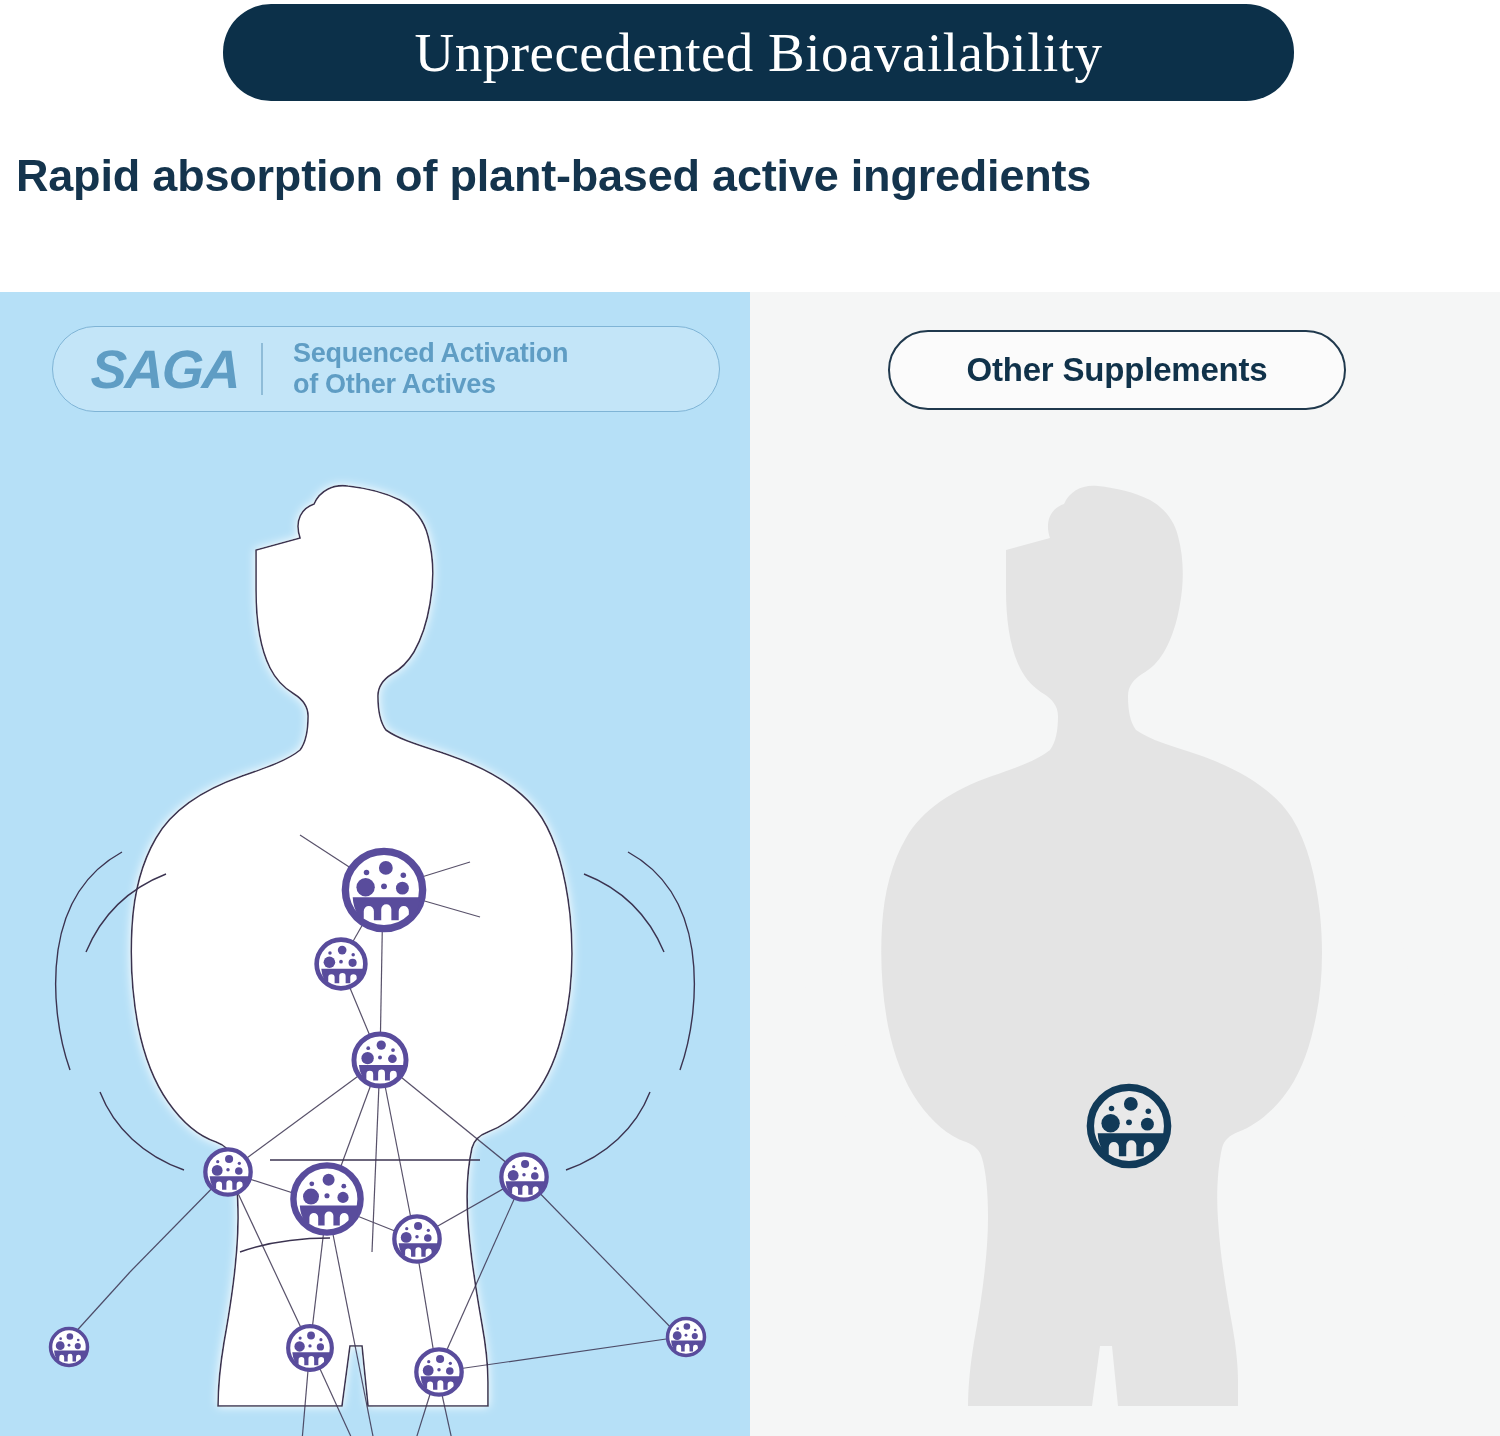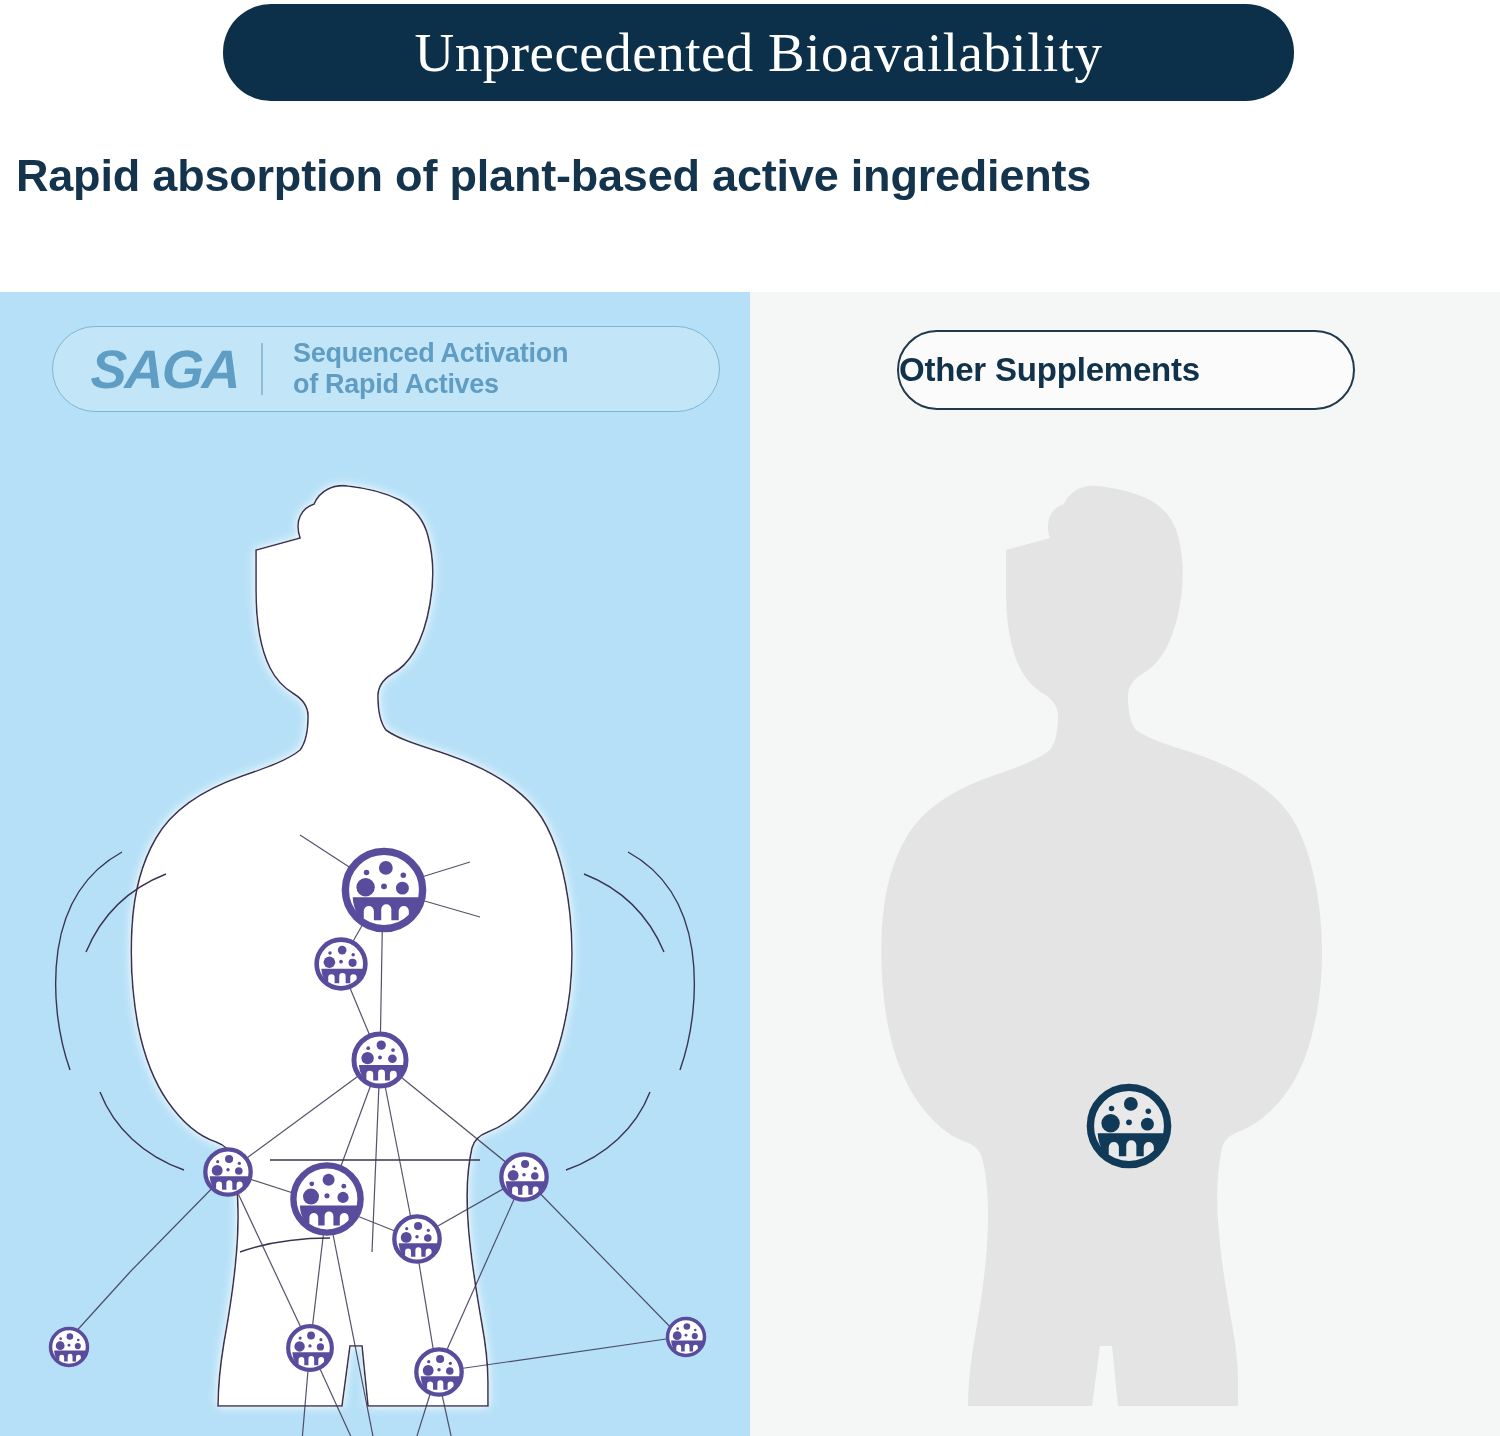--- a/index.html
+++ b/index.html
@@ -68,25 +68,25 @@
     margin:0 18px 0 22px;
   }
   .saga-sub{
     font-size:27px;font-weight:bold;color:#5f9dc4;
     line-height:1.16;letter-spacing:-0.3px;margin-left:12px;
   }
   .saga-sub span{display:block;}
 
   
   .other-pill{
-    position:absolute;left:147px;top:38px;width:458px;height:80px;
+    position:absolute;left:138px;top:38px;width:458px;height:80px;
     border:2px solid #20394d;
     border-radius:42px;
     background:#fbfbfb;
-    display:flex;align-items:center;justify-content:flex-start;
+    display:flex;align-items:center;justify-content:center;
     box-sizing:border-box;
   }
   .other-pill .other-text{
     font-size:33px;font-weight:bold;color:#10324a;letter-spacing:-0.2px;
   }
 
   .fig{position:absolute;left:0;top:0;}
 </style>
 </head>
 <body>
@@ -107,21 +107,21 @@
 
   <div class="panels">
 
     <div class="panel panel-left">
 
       <div class="saga-badge">
         <div class="saga-word">SAGA</div>
         <div class="saga-divider"></div>
         <div class="saga-sub">
           <span>Sequenced Activation</span>
-          <span>of Rapid Actives</span>
+          <span>of Other Actives</span>
         </div>
       </div>
 
       <svg class="fig" width="750" height="1144" viewBox="0 0 750 1144">
         <defs>
 
           <symbol id="mol" viewBox="0 0 100 100">
             <circle cx="50" cy="50" r="42" fill="#ffffff" stroke="#594c9c" stroke-width="8"></circle>
             <path d="M11 58 h78 a42 42 0 0 1 -6 20
                      c-2 2 -4 3 -6 3 v-8 a5.5 5.5 0 0 0 -11 0 v10 h-8 v-12

